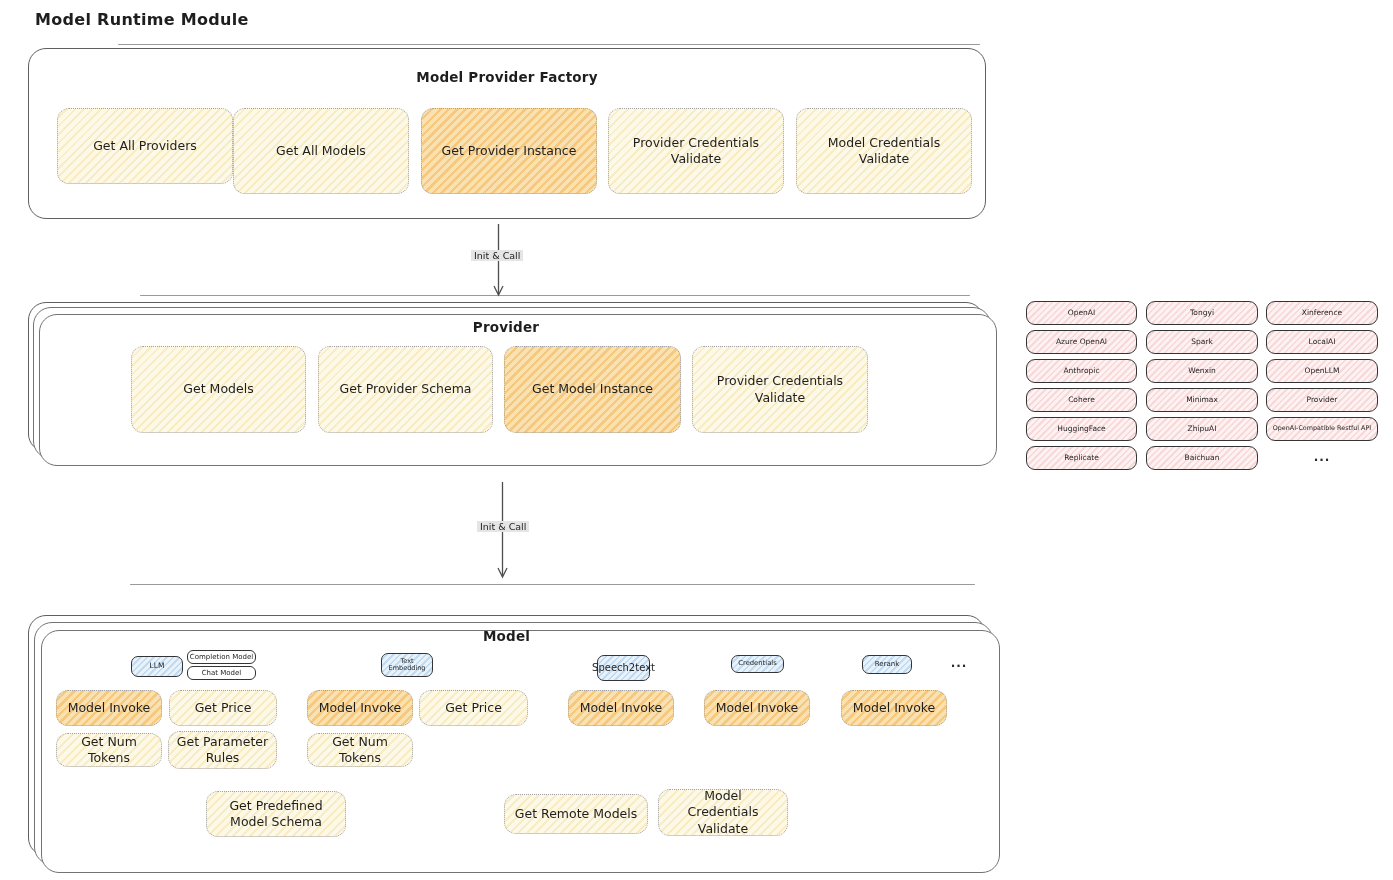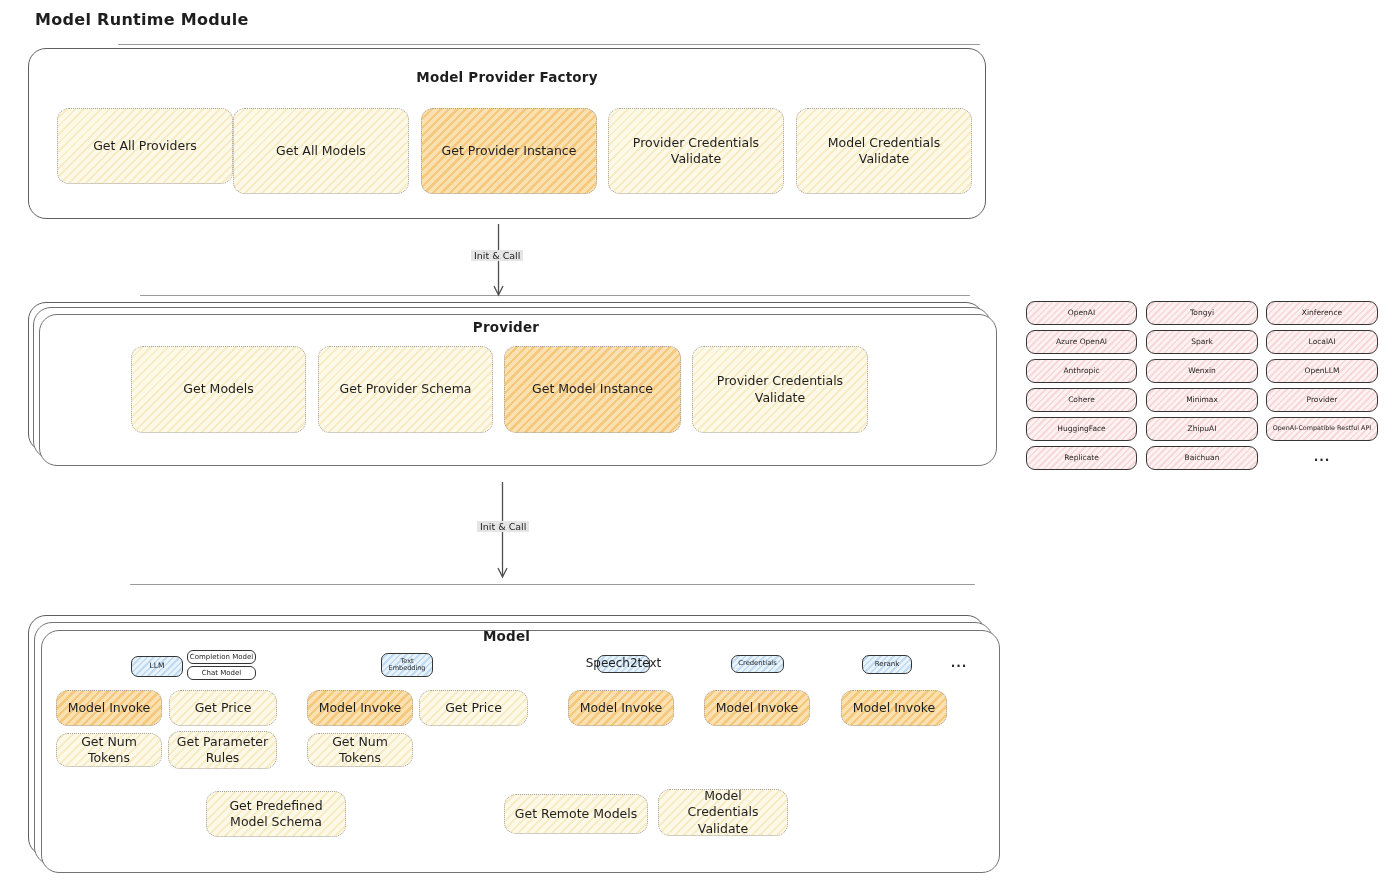--- a/index.html
+++ b/index.html
@@ -143,21 +143,21 @@
 <div class="arrow-label" style="left:477px;top:521px;">Init &amp; Call</div>
 
 <div class="rough-topline" style="left:130px;top:584px;width:845px;"></div>
 <div class="container" id="model-box" style="left:28px;top:590px;width:957px;height:241px;margin-top:25px;">
   <div class="container-title" style="top:12px;">Model</div>
 
   <div class="pill abs blue" style="left:102px;top:40px;width:52px;height:21px;">LLM</div>
   <div class="pill abs white" style="left:158px;top:34px;width:69px;height:14px;">Completion Model</div>
   <div class="pill abs white" style="left:158px;top:50px;width:69px;height:14px;">Chat Model</div>
   <div class="pill abs blue" style="left:352px;top:37px;width:52px;height:24px;font-size:6.5px;padding:1px 4px;">Text Embedding</div>
-  <div class="pill abs blue" style="left:568px;top:39px;width:53px;height:18px;font-size:12px;">Speech2text</div>
+  <div class="pill abs blue" style="left:568px;top:39px;width:53px;height:26px;font-size:10px;">Speech2text</div>
   <div class="pill abs blue" style="left:702px;top:39px;width:53px;height:18px;font-size:6.8px;">Credentials</div>
   <div class="pill abs blue" style="left:833px;top:39px;width:50px;height:19px;font-size:7px;">Rerank</div>
   <div class="more-dots model-ellipsis" style="left:918px;top:40px;width:24px;">...</div>
 
   <div class="fn hl" style="left:27px;top:74px;width:106px;height:36px;">Model Invoke</div>
   <div class="fn" style="left:140px;top:74px;width:108px;height:36px;">Get Price</div>
   <div class="fn" style="left:27px;top:117px;width:106px;height:34px;">Get Num Tokens</div>
   <div class="fn" style="left:139px;top:115px;width:109px;height:38px;padding:1px 6px;">Get Parameter Rules</div>
 
   <div class="fn hl" style="left:278px;top:74px;width:106px;height:36px;">Model Invoke</div>

